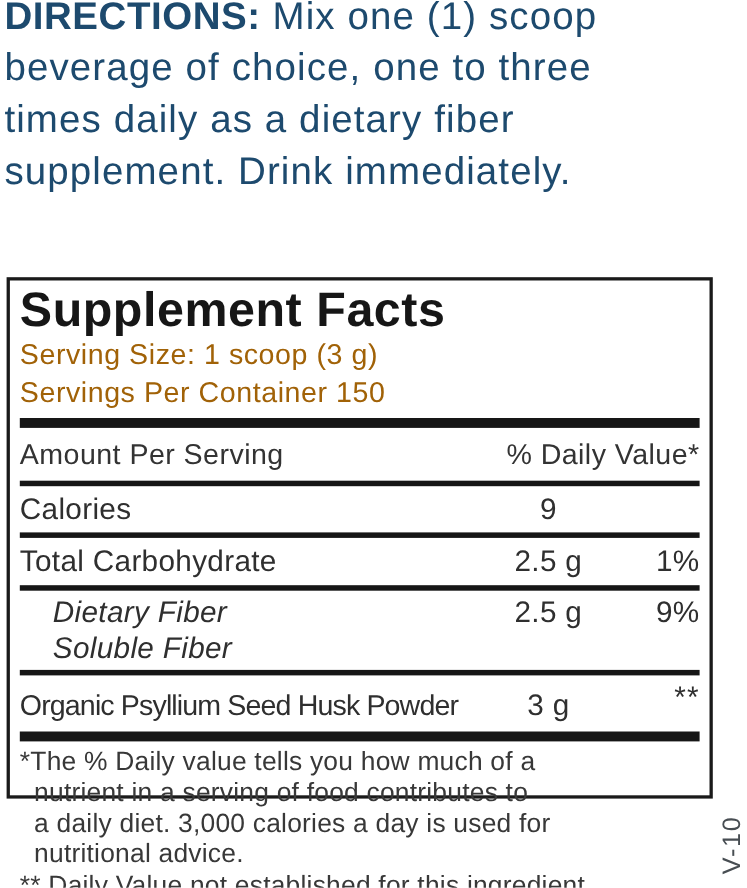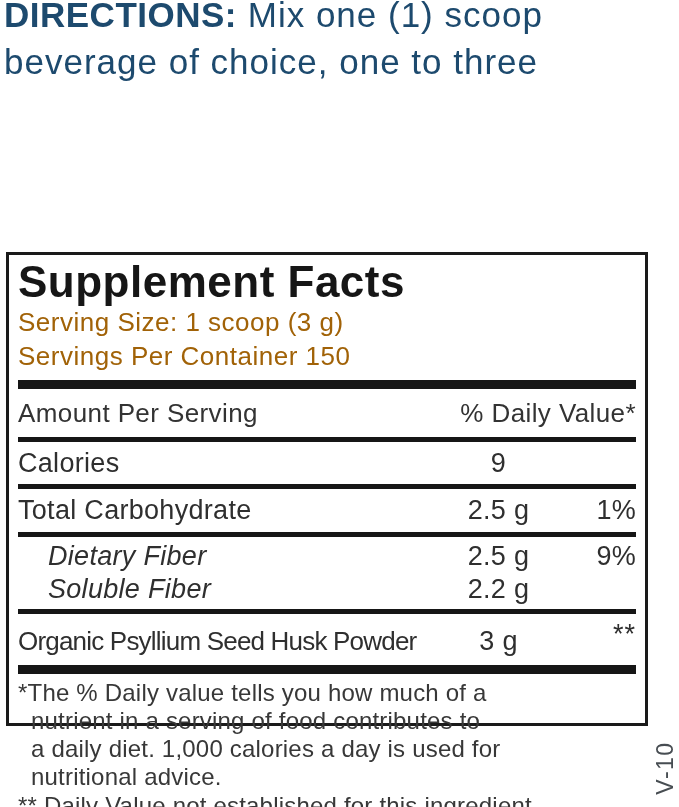--- a/index.html
+++ b/index.html
@@ -63,20 +63,22 @@
     transform:translate(-50%,-50%) rotate(-90deg);
     font-size:23px;color:#474d52;letter-spacing:1.5px;white-space:nowrap;
   }
 </style>
 </head>
 <body>
 
 <div class="directions">
   <div><span class="bold">DIRECTIONS:</span><span> Mix one (1) scoop</span></div>
   <div>beverage of choice, one to three</div>
+  <div>times daily as a dietary fiber</div>
+  <div>supplement. Drink immediately.</div>
 </div>
 
 <div class="panel">
   <div class="sf-title">Supplement Facts</div>
   <div class="serving-line">Serving Size: 1 scoop (3 g)</div>
   <div class="serving-line">Servings Per Container 150</div>
 
   <div class="bar thick"></div>
 
   <div class="hdr-row">
@@ -103,36 +105,35 @@
   <div class="bar med"></div>
 
   <div class="nrow pad-sub1">
     <span class="name indent">Dietary Fiber</span>
     <span class="amt">2.5 g</span>
     <span class="dv">9%</span>
   </div>
 
   <div class="nrow pad-sub2">
     <span class="name indent">Soluble Fiber</span>
-    <span class="amt">2.2 g</span>
     <span class="dv"></span>
   </div>
 
   <div class="bar med"></div>
 
   <div class="nrow pad-org">
     <span class="name condensed">Organic Psyllium Seed Husk Powder</span>
     <span class="amt">3 g</span>
     <span class="dv sup">**</span>
   </div>
 
   <div class="bar thick" style="margin-top:0;"></div>
 
   <div class="footnotes">
     <div class="fn-first">*The % Daily value tells you how much of a</div>
     <div class="fn-cont">nutrient in a serving of food contributes to</div>
-    <div class="fn-cont">a daily diet. 1,000 calories a day is used for</div>
+    <div class="fn-cont">a daily diet. 3,000 calories a day is used for</div>
     <div class="fn-cont">nutritional advice.</div>
     <div class="fn2">** Daily Value not established for this ingredient.</div>
   </div>
 </div>
 
 <div class="version">V-10</div>
 
 </body></html>

